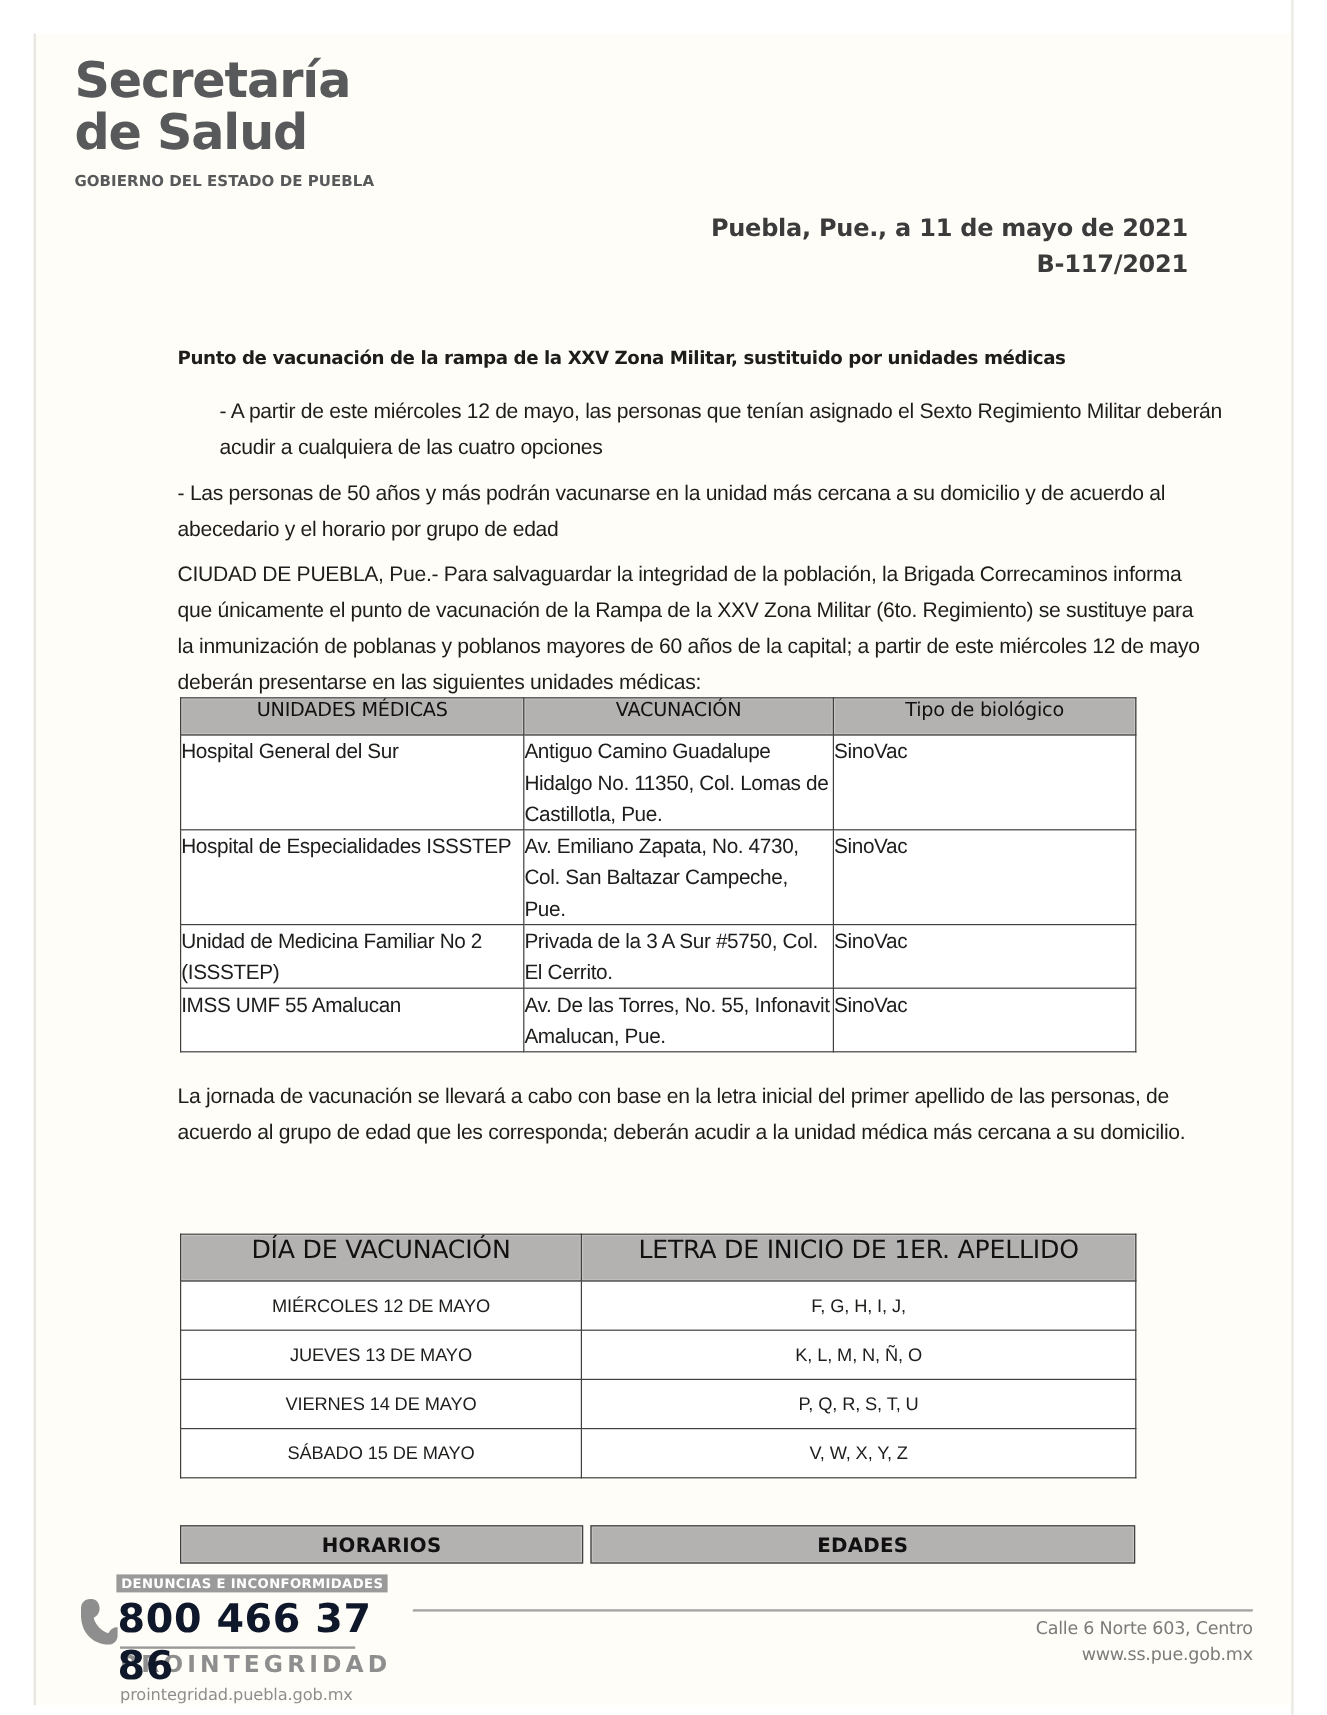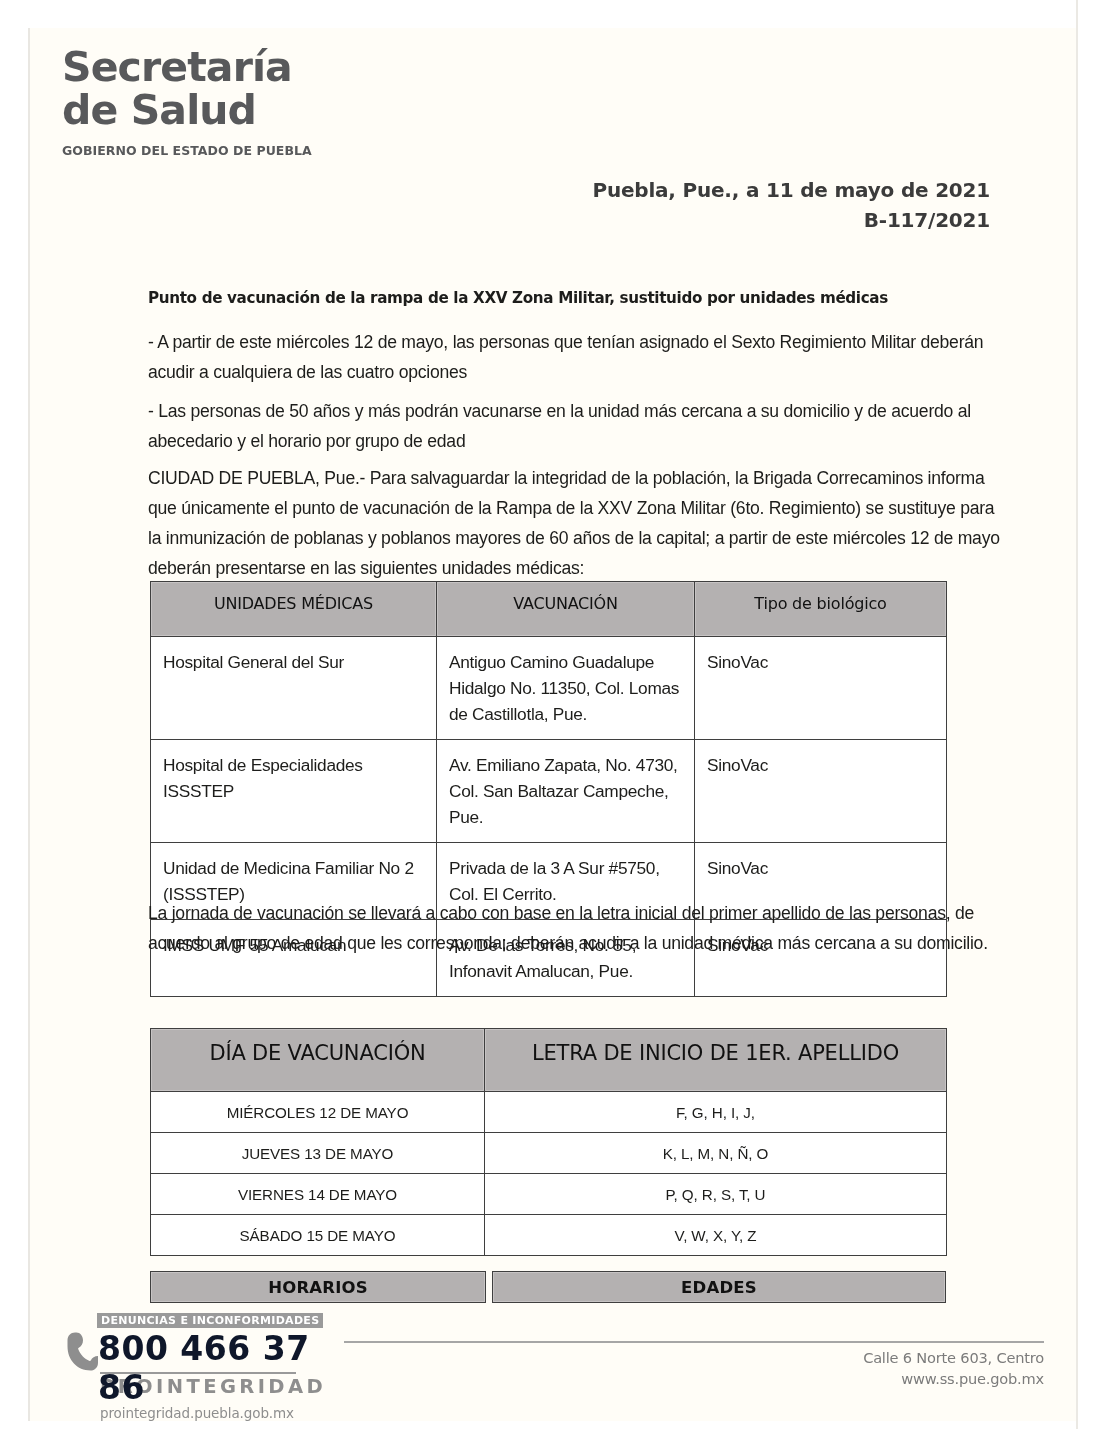--- a/index.html
+++ b/index.html
@@ -99,34 +99,34 @@
   }
   .para {
     font-size: 17.6px;
     line-height: 30px;
     color: #1d1d1b;
     letter-spacing: -0.25px;
     font-family: "Liberation Sans", sans-serif;
   }
 
   #p-headline { top: 288px; }
-  #p-b1 { top: 327px; }
+  #p-b1 { top: 327px; margin-left: 35px; }
   #p-b2 { top: 396px; }
   #p-intro { top: 463px; }
   #p-jornada { top: 898px; }
 
   
   .tbl {
     position: absolute;
     border-collapse: collapse;
     table-layout: fixed;
   }
   .tbl td, .tbl th {
     border: 1.6px solid #3f3f3f;
-    padding: 12px;
+    padding: 0;
     vertical-align: top;
     font-weight: normal;
   }
   .th-cell {
     background: #b4b1b1;
     text-align: center;
     font-family: "DejaVu Sans", sans-serif;
     font-weight: bold;
     font-size: 16px;
     color: #111111;

